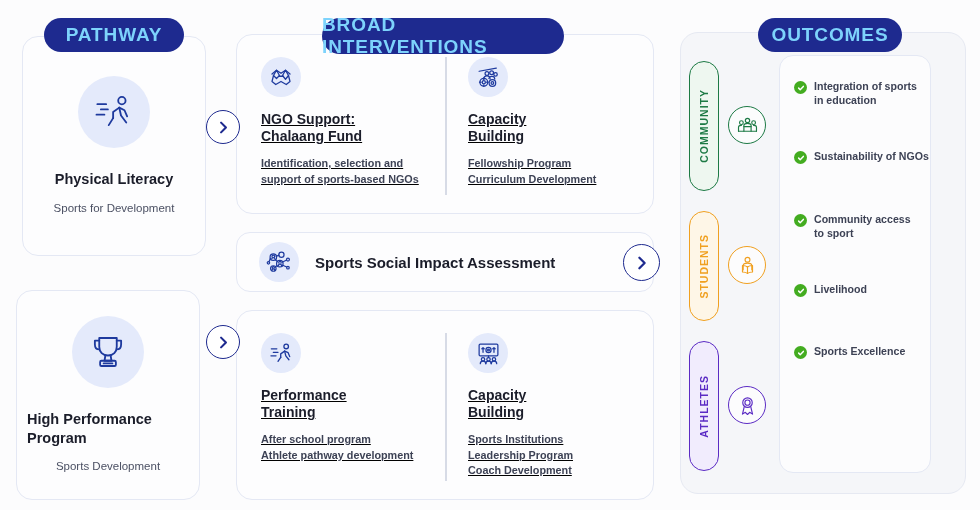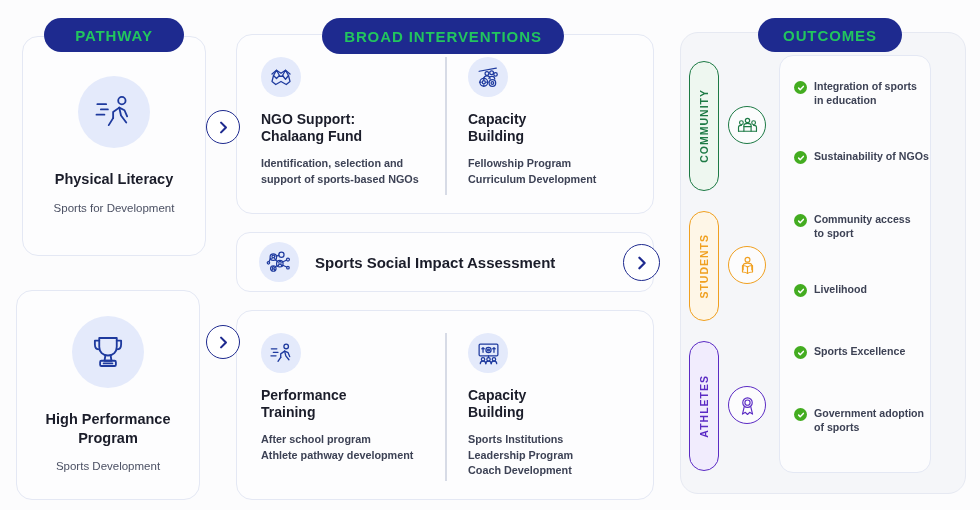--- a/index.html
+++ b/index.html
@@ -8,27 +8,27 @@
     font-family: "Liberation Sans", sans-serif;
     background: #fbfbfd;
     overflow: hidden;
   }
   #stage { position: relative; width: 980px; height: 510px; background:#fcfcfd; }
 
   
   .pill {
     position: absolute;
     background: #1e2a8f;
-    color: #22c55e;
+    color: #7dd3fc;
     border-radius: 999px;
     font-weight: bold;
     letter-spacing: 0.9px;
     display: flex; align-items: center; justify-content: center;
     z-index: 30;
-    font-size: 15px;
+    font-size: 19px;
   }
   #pill-pathway     { left: 44px;  top: 18px; width: 140px; height: 34px; }
   #pill-broad       { left: 322px; top: 18px; width: 242px; height: 36px; }
   #pill-outcomes    { left: 758px; top: 18px; width: 144px; height: 34px; }
 
   
   .card {
     position: absolute;
     background: #fdfdfe;
     border: 1.5px solid #e4e8f4;
@@ -47,21 +47,21 @@
   }
   .icon-disc {
     width: 72px; height: 72px; border-radius: 50%;
     background: #e4eafb;
     display: flex; align-items: center; justify-content: center;
     flex: none;
   }
   .leftcard-title {
     margin-top: 22px;
     font-size: 14.5px; font-weight: bold; color: #1b1d2a;
-    text-align: center; line-height: 1.28;
+    text-align: left; line-height: 1.28;
   }
   .leftcard-sub {
     margin-top: 12px;
     font-size: 11.5px; color: #4b5063; text-align: center; line-height: 1.3;
   }
 
   
   .arrow-circle {
     position: absolute;
     width: 34px; height: 34px; border-radius: 50%;
@@ -74,21 +74,21 @@
   #arrow-bottom { left: 206px; top: 325px; }
   #arrow-mid    { left: 623px; top: 244px; width: 37px; height: 37px; }
 
   
   #mid-top    { left: 236px; top: 34px;  width: 418px; height: 180px; }
   #mid-band   { left: 236px; top: 232px; width: 418px; height: 60px;
                 border-radius: 14px; }
   #mid-bottom { left: 236px; top: 310px; width: 418px; height: 190px; }
 
   .mid-cols { position: absolute; inset: 0; display: flex; padding: 22px 0 18px 0; }
-  .mid-col { flex: 1; padding: 0 16px 0 24px; position: relative; }
+  .mid-col { flex: 1; padding: 0 16px 0 24px; position: relative; text-decoration: underline; }
   .mid-col + .mid-col { padding-left: 22px; }
   .mid-divider {
     position: absolute; top: 22px; bottom: 18px; left: 50%;
     width: 1.5px; background: #d7dbe6;
   }
   .mid-icon-disc {
     width: 40px; height: 40px; border-radius: 50%;
     background: #e4eafb; display:flex; align-items:center; justify-content:center;
   }
   .mid-title {
@@ -403,25 +403,16 @@
         <span class="outcome-text" style="white-space:pre-line;">Livelihood</span>
       </div>
       <div class="outcome-item" style="top:289px;">
         <span class="check">
           <svg width="8" height="8" viewBox="0 0 12 12" fill="none" stroke="#ffffff" stroke-width="2.2" stroke-linecap="round" stroke-linejoin="round">
               <path d="M2.5 6.2 L4.8 8.5 L9.5 3.6"></path>
             </svg>
         </span>
         <span class="outcome-text" style="white-space:pre-line;">Sports Excellence</span>
       </div>
-      <div class="outcome-item" style="top:351px;">
-        <span class="check">
-          <svg width="8" height="8" viewBox="0 0 12 12" fill="none" stroke="#ffffff" stroke-width="2.2" stroke-linecap="round" stroke-linejoin="round">
-              <path d="M2.5 6.2 L4.8 8.5 L9.5 3.6"></path>
-            </svg>
-        </span>
-        <span class="outcome-text" style="white-space:pre-line;">Government adoption
-of sports</span>
-      </div>
     </div>
   </div>
 
 </div>
 
 </body></html>

